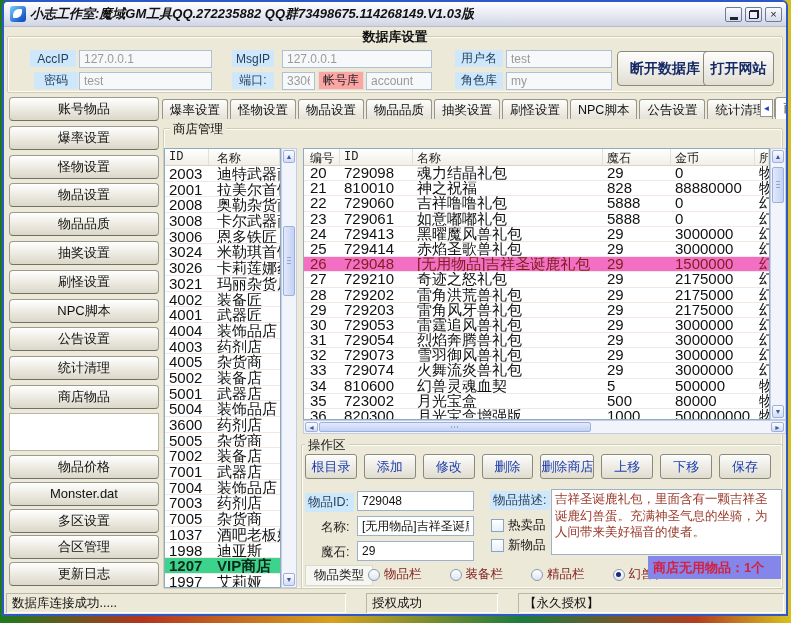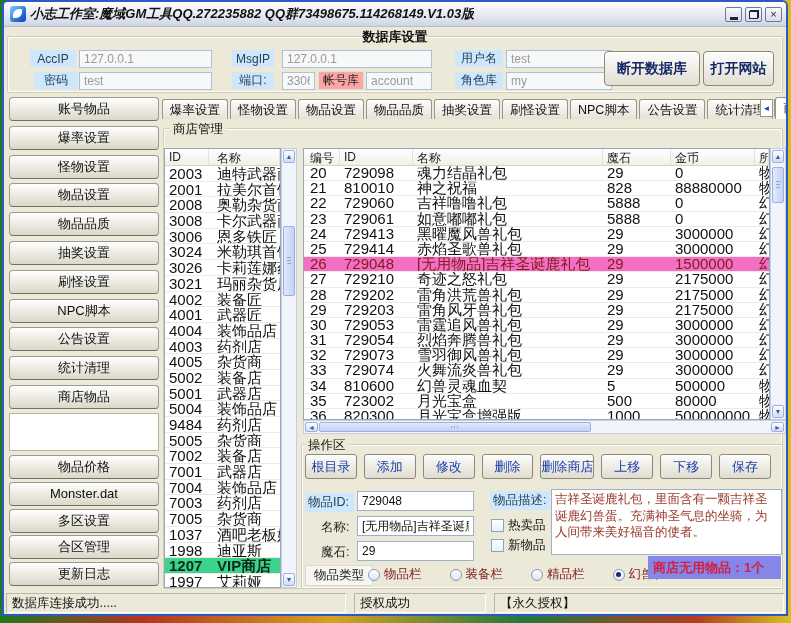--- a/index.html
+++ b/index.html
@@ -56,21 +56,21 @@
     font-size:8px; display:flex; align-items:center; justify-content:center; }
 
   
   .groupbox { position:absolute; border:1px solid #cfccba; box-shadow:inset 0 0 0 1px #fdfdf6; border-radius:2px; }
   .group-label { position:absolute; font-size:12.5px; color:#111; background:#ece9d8; padding:0 3px; z-index:2; }
 
   
   .tbl { position:absolute; background:#fff; border:1px solid #92aabf; overflow:hidden; }
   .tbl-head { display:flex; height:17px; background:linear-gradient(#ffffff,#f1efe6);
     border-bottom:1px solid #d8d5c6; font-size:12px; color:#222; }
-  .tbl-head span { border-right:1px solid #e4e1d4; padding:1px 7px 0 4px; white-space:nowrap; overflow:hidden; }
+  .tbl-head span { border-right:1px solid #e4e1d4; padding:1px 7px 0 4px; white-space:nowrap; overflow:hidden;font-family:Liberation Mono, monospace; }
   .trow { display:flex; font-size:15px; color:#111; border-bottom:1px solid #f3e7e2; white-space:nowrap; }
   .trow span { overflow:hidden; white-space:nowrap; flex:none; }
   .shop-tbl .trow { height:15.7px; line-height:15px; }
   .shop-tbl .trow span:nth-child(1), .shop-tbl .tbl-head span:nth-child(1) { width:44px; padding-left:4px; }
   .shop-tbl .trow span:nth-child(2), .shop-tbl .tbl-head span:nth-child(2) { flex:1; padding-left:8px; }
   .item-tbl .trow { height:15.2px; line-height:14.5px; }
   .item-tbl .trow span:nth-child(1), .item-tbl .tbl-head span:nth-child(1) { width:36px; padding-left:6px; }
   .item-tbl .trow span:nth-child(2), .item-tbl .tbl-head span:nth-child(2) { width:73px; padding-left:4px; }
   .item-tbl .trow span:nth-child(3), .item-tbl .tbl-head span:nth-child(3) { width:190px; padding-left:4px; }
   .item-tbl .trow span:nth-child(4), .item-tbl .tbl-head span:nth-child(4) { width:68px; padding-left:4px; }
@@ -108,21 +108,21 @@
   .checkbox { width:13px; height:13px; border:1px solid #86a6c6; background:linear-gradient(#fff,#e8f0f8); }
   .radio-row { position:absolute; left:364px; top:539px; width:300px; display:flex; gap:28px; }
   .radio-item { display:flex; align-items:center; gap:4px; font-size:12.5px; color:#7f1d1d; white-space:nowrap; }
   .radio-dot { width:12px; height:12px; border-radius:50%; border:1px solid #8a9ab0; background:linear-gradient(#fff,#dde6f0); position:relative; flex:none; }
   .radio-item.sel .radio-dot::after { content:""; position:absolute; left:2.5px; top:2.5px; width:5px; height:5px; border-radius:50%; background:#1a2a7a; }
   .badge { position:absolute; left:644px; top:529px; width:133px; height:23px; background:var(--badgebg);
     color:var(--badgetext); font-size:13px; font-weight:bold; display:flex; align-items:center; padding-left:5px; }
 
   
   .statusbar { position:absolute; left:0; right:0; bottom:0; height:22px; background:#ece9d8;
-    display:flex; gap:8px; padding:1px 2px; }
+    display:flex; gap:20px; padding:1px 2px; }
   .status-seg { box-shadow:inset 1px 1px 0 #b9b6a6, inset -1px -1px 0 #ffffff; font-size:12.5px;
     color:#111; display:flex; align-items:center; padding:0 6px; white-space:nowrap; overflow:hidden; }
 </style>
 </head>
 <body>
 
 <div class="window">
 
   <div class="titlebar">
     <div class="app-icon"></div>
@@ -154,21 +154,21 @@
 
     <div class="fld-label" style="left:30px;top:45px;width:44px">密码</div>
     <input class="fld-input" style="left: 75px; top: 45px; width: 133px;" value="test">
     <div class="fld-label" style="left:228px;top:45px;width:42px">端口:</div>
     <input class="fld-input" style="left: 278px; top: 45px; width: 33px;" value="3306">
     <div class="fld-label plain" style="left:314px;top:44px;width:46px;height:19px">帐号库</div>
     <input class="fld-input" style="left: 362px; top: 45px; width: 66px;" value="account">
     <div class="fld-label" style="left:451px;top:45px;width:48px">角色库</div>
     <input class="fld-input" style="left: 502px; top: 45px; width: 106px;" value="my">
 
-    <div class="db-btn" style="left:600px;top:24px;width:96px">断开数据库</div>
+    <div class="db-btn" style="left:613px;top:24px;width:96px">断开数据库</div>
     <div class="db-btn" style="left:699px;top:24px;width:71px">打开网站</div>
 
     <div class="side-col" id="sidebar-top" style="top:70px;height:312px">
         <div class="side-btn">账号物品</div>
         <div class="side-btn">爆率设置</div>
         <div class="side-btn">怪物设置</div>
         <div class="side-btn">物品设置</div>
         <div class="side-btn">物品品质</div>
         <div class="side-btn">抽奖设置</div>
         <div class="side-btn">刷怪设置</div>
@@ -270,21 +270,21 @@
           </div>
           <div class="trow">
             <span>5001</span>
             <span>武器店</span>
           </div>
           <div class="trow">
             <span>5004</span>
             <span>装饰品店</span>
           </div>
           <div class="trow">
-            <span>9484</span>
+            <span>3600</span>
             <span>药剂店</span>
           </div>
           <div class="trow">
             <span>5005</span>
             <span>杂货商</span>
           </div>
           <div class="trow">
             <span>7002</span>
             <span>装备店</span>
           </div>

